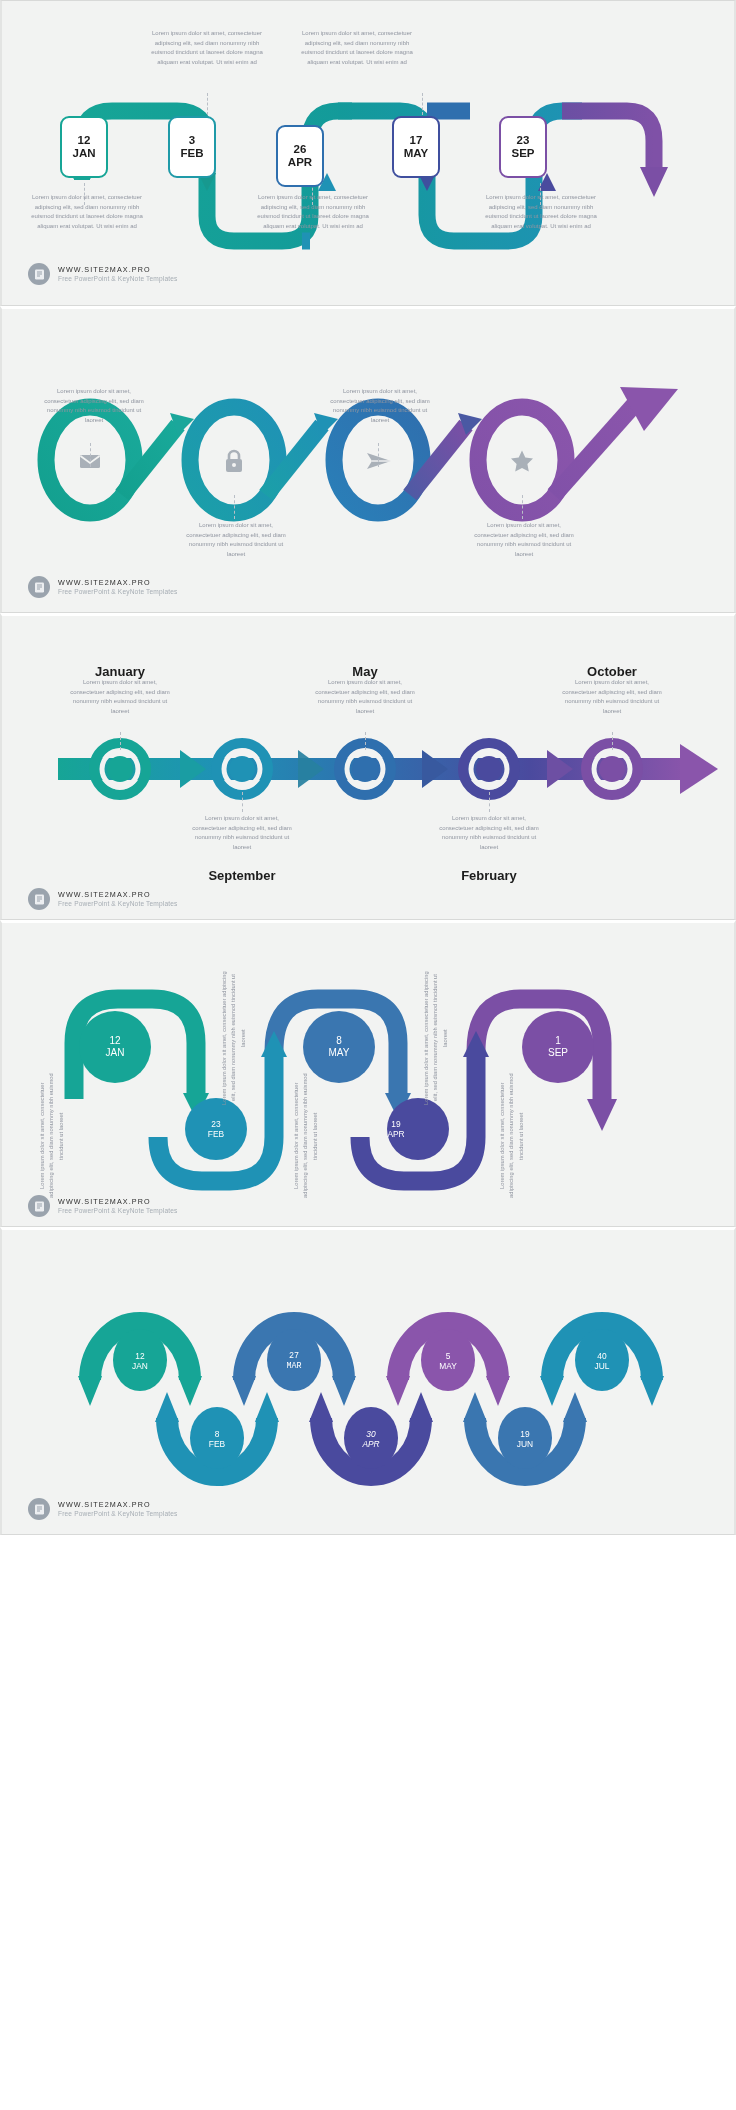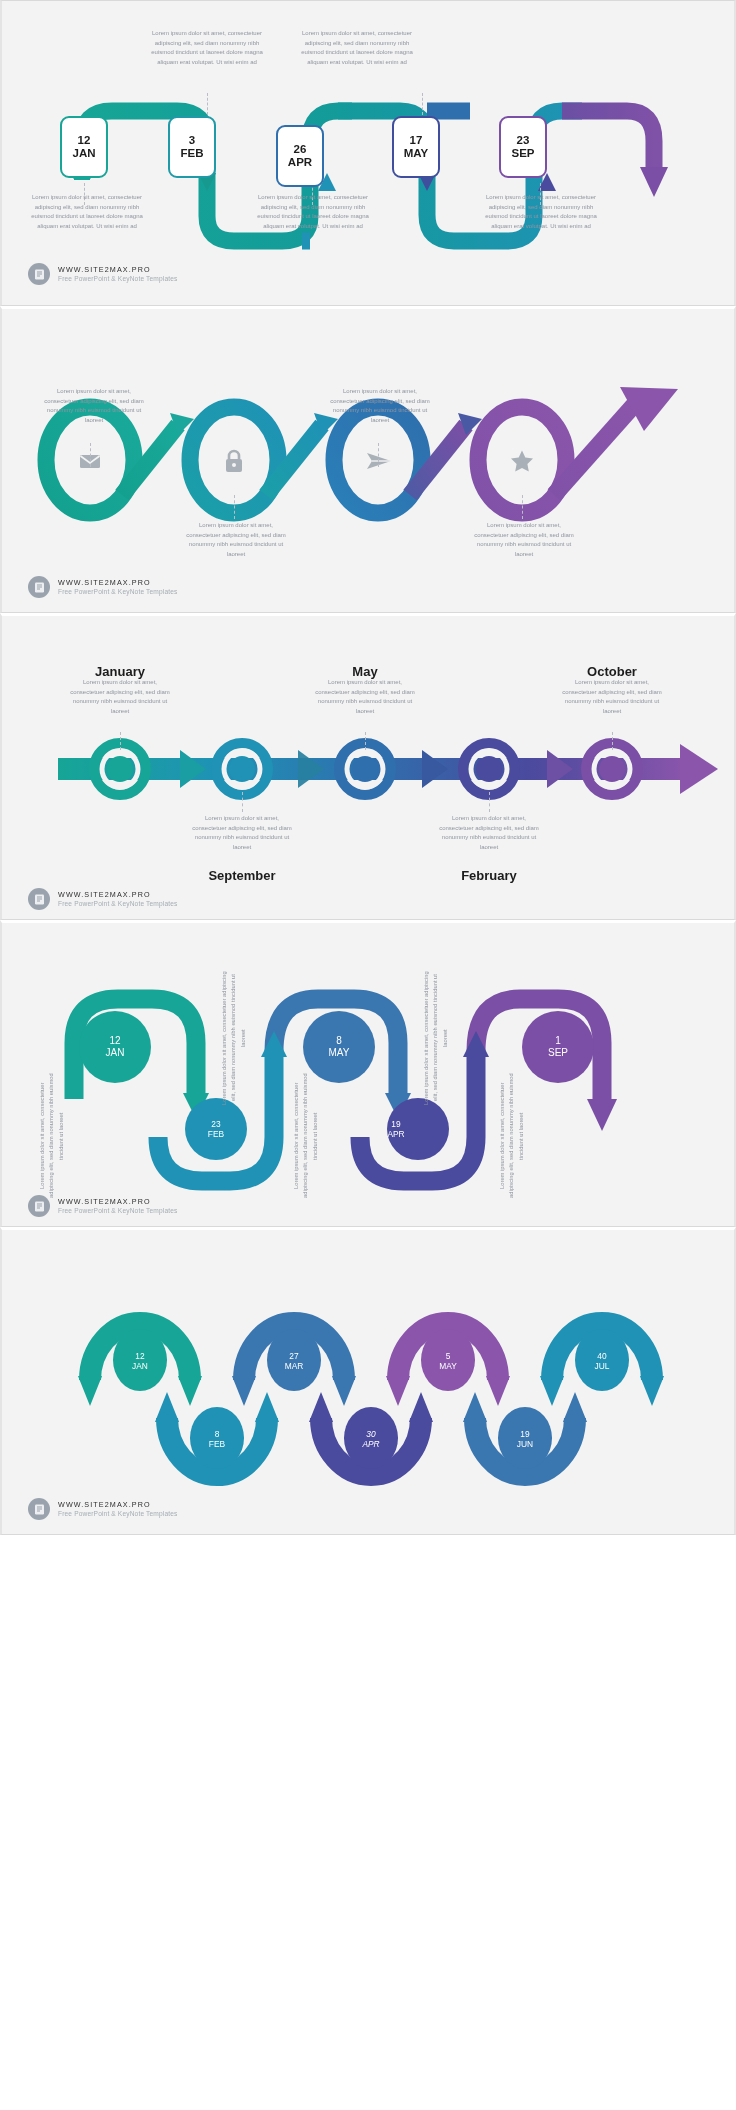--- a/index.html
+++ b/index.html
@@ -518,21 +518,21 @@
 
       <ellipse cx="215" cy="208" rx="27" ry="31" fill="#1f92b5"></ellipse>
       <ellipse cx="369" cy="208" rx="27" ry="31" fill="#4a4a9e"></ellipse>
       <ellipse cx="523" cy="208" rx="27" ry="31" fill="#3a76b0"></ellipse>
     </svg>
 
     <div class="bubble small" style="left:111px; top:104px; width:54px; height:54px;">
       <span class="d">12</span>
       <span class="m">JAN</span>
     </div>
-    <div class="bubble small" style="left:265px; top:104px; width:54px; height:54px;">
+    <div class="bubble small" style="left:265px; top:104px; width:54px; height:54px;font-family:Liberation Mono, monospace;">
       <span class="d">27</span>
       <span class="m">MAR</span>
     </div>
     <div class="bubble small" style="left:419px; top:104px; width:54px; height:54px;">
       <span class="d">5</span>
       <span class="m">MAY</span>
     </div>
     <div class="bubble small" style="left:573px; top:104px; width:54px; height:54px;">
       <span class="d">40</span>
       <span class="m">JUL</span>

